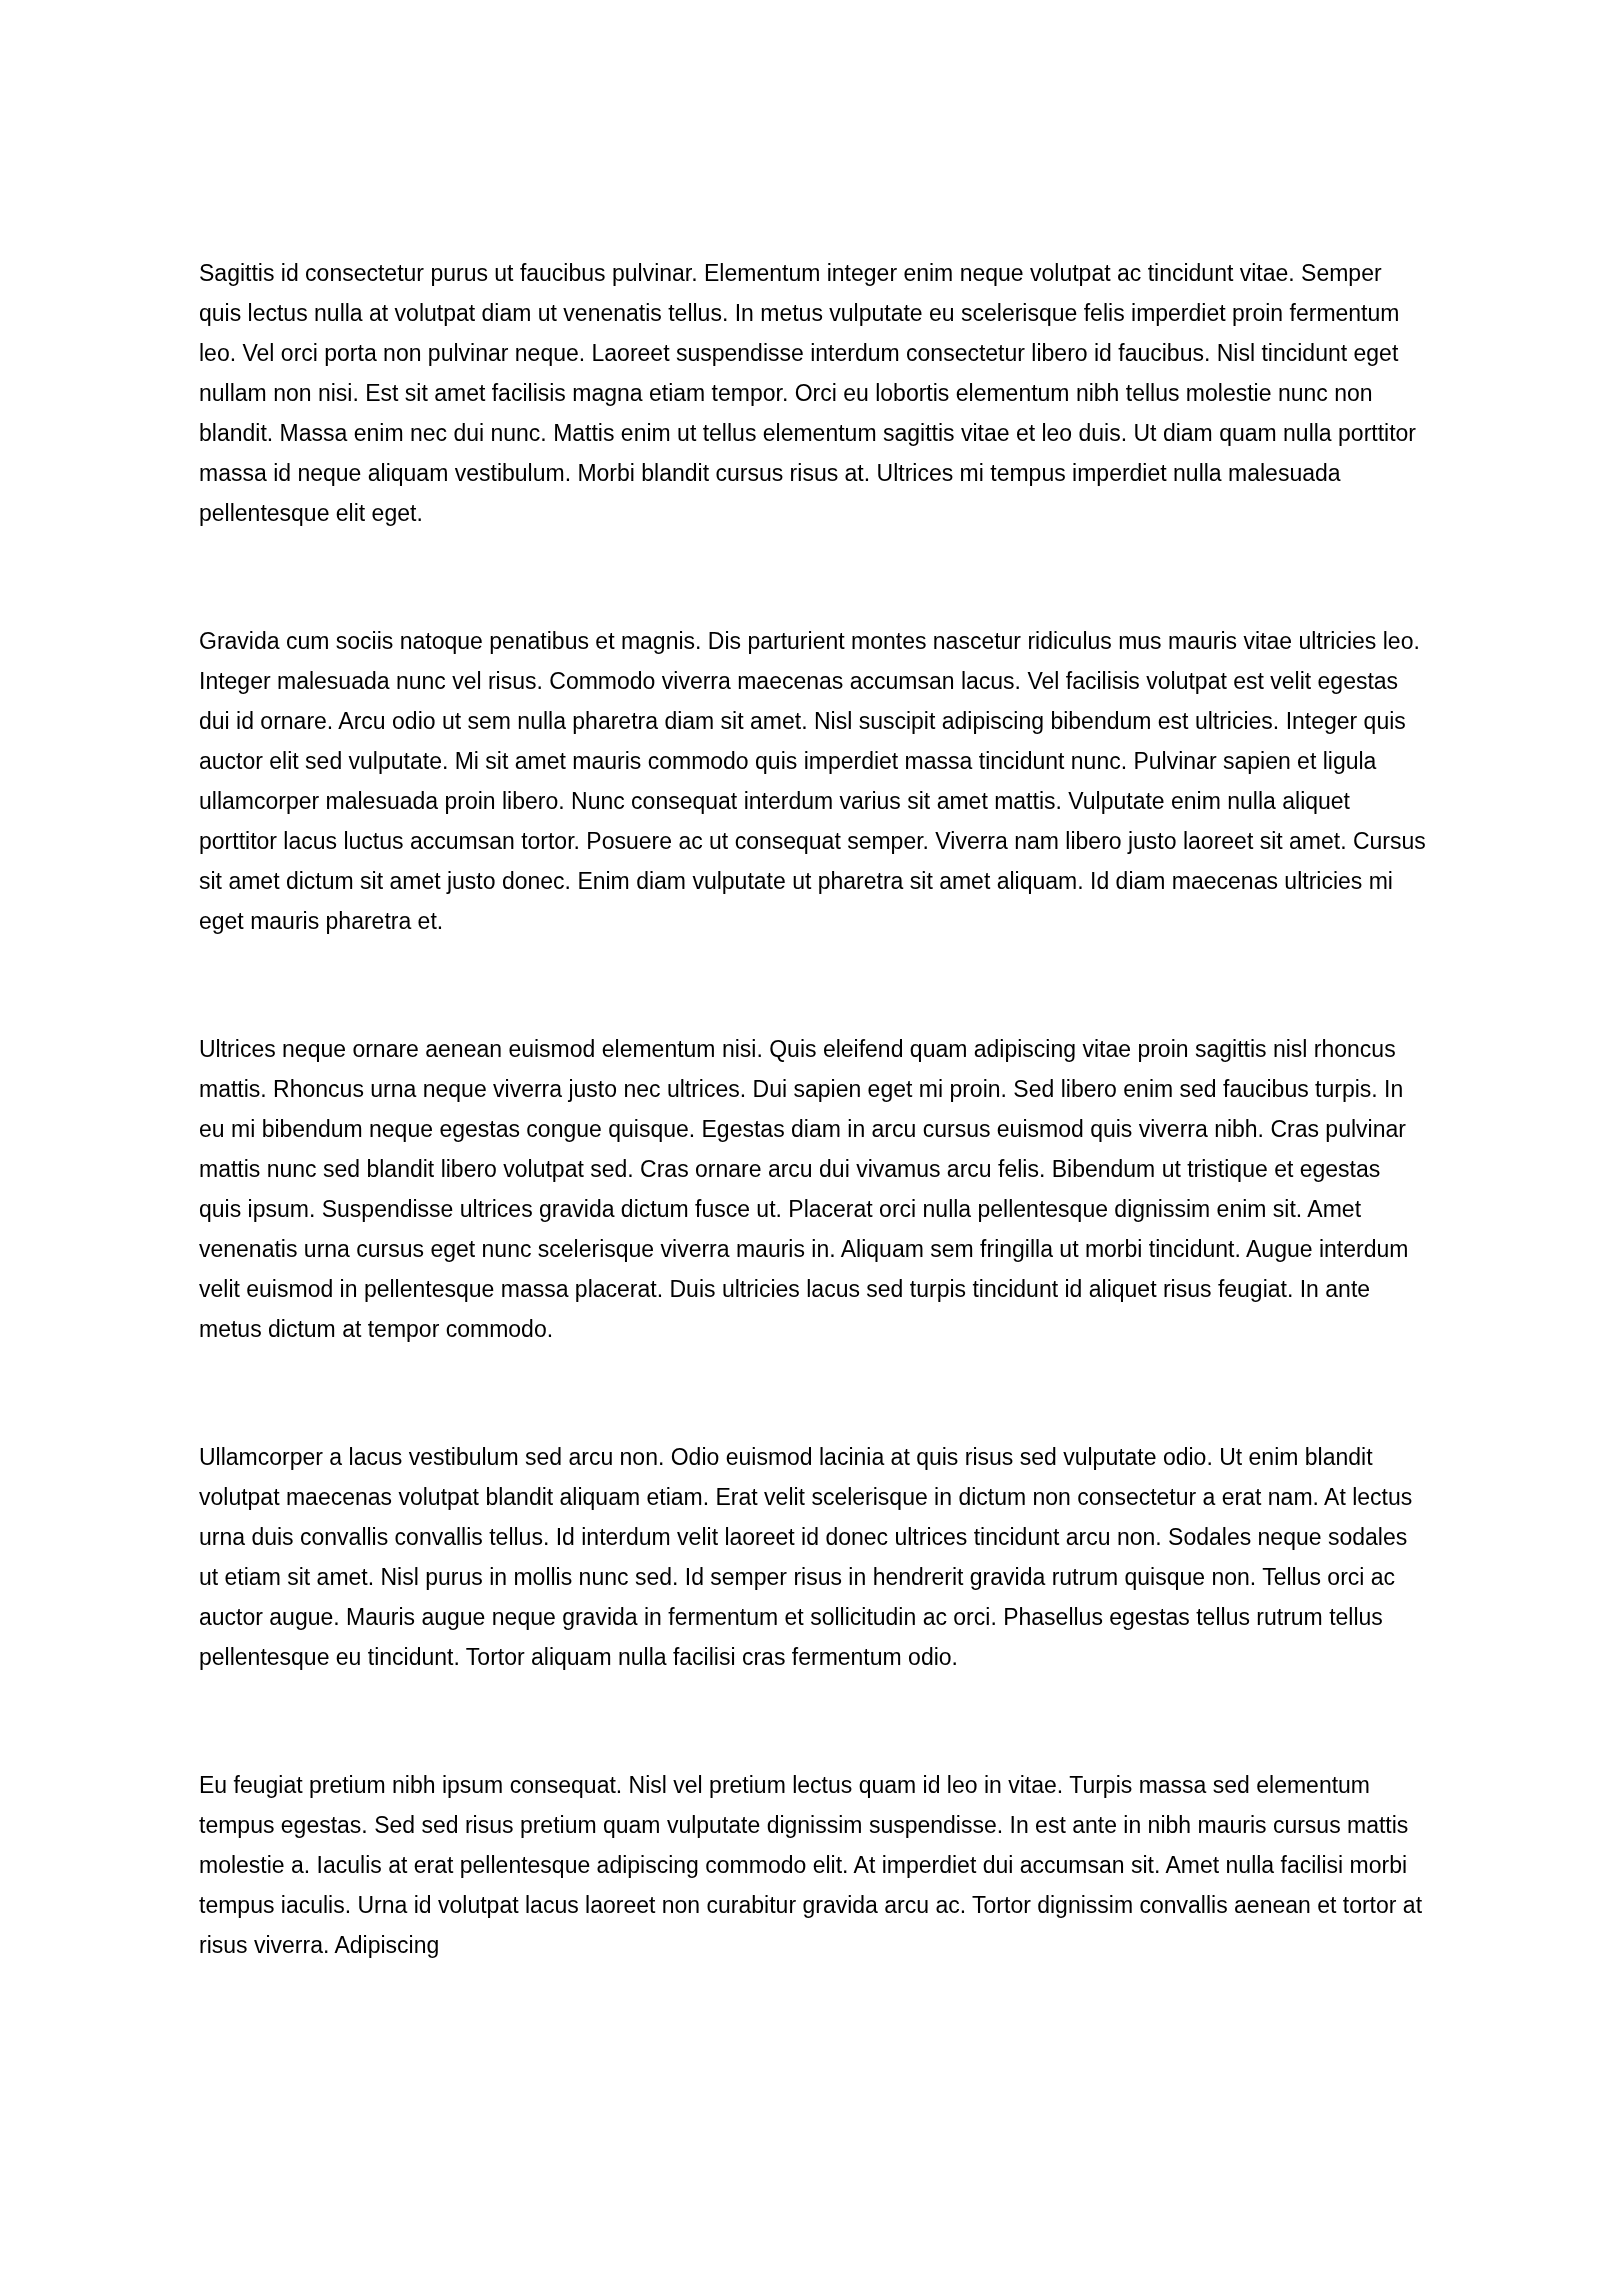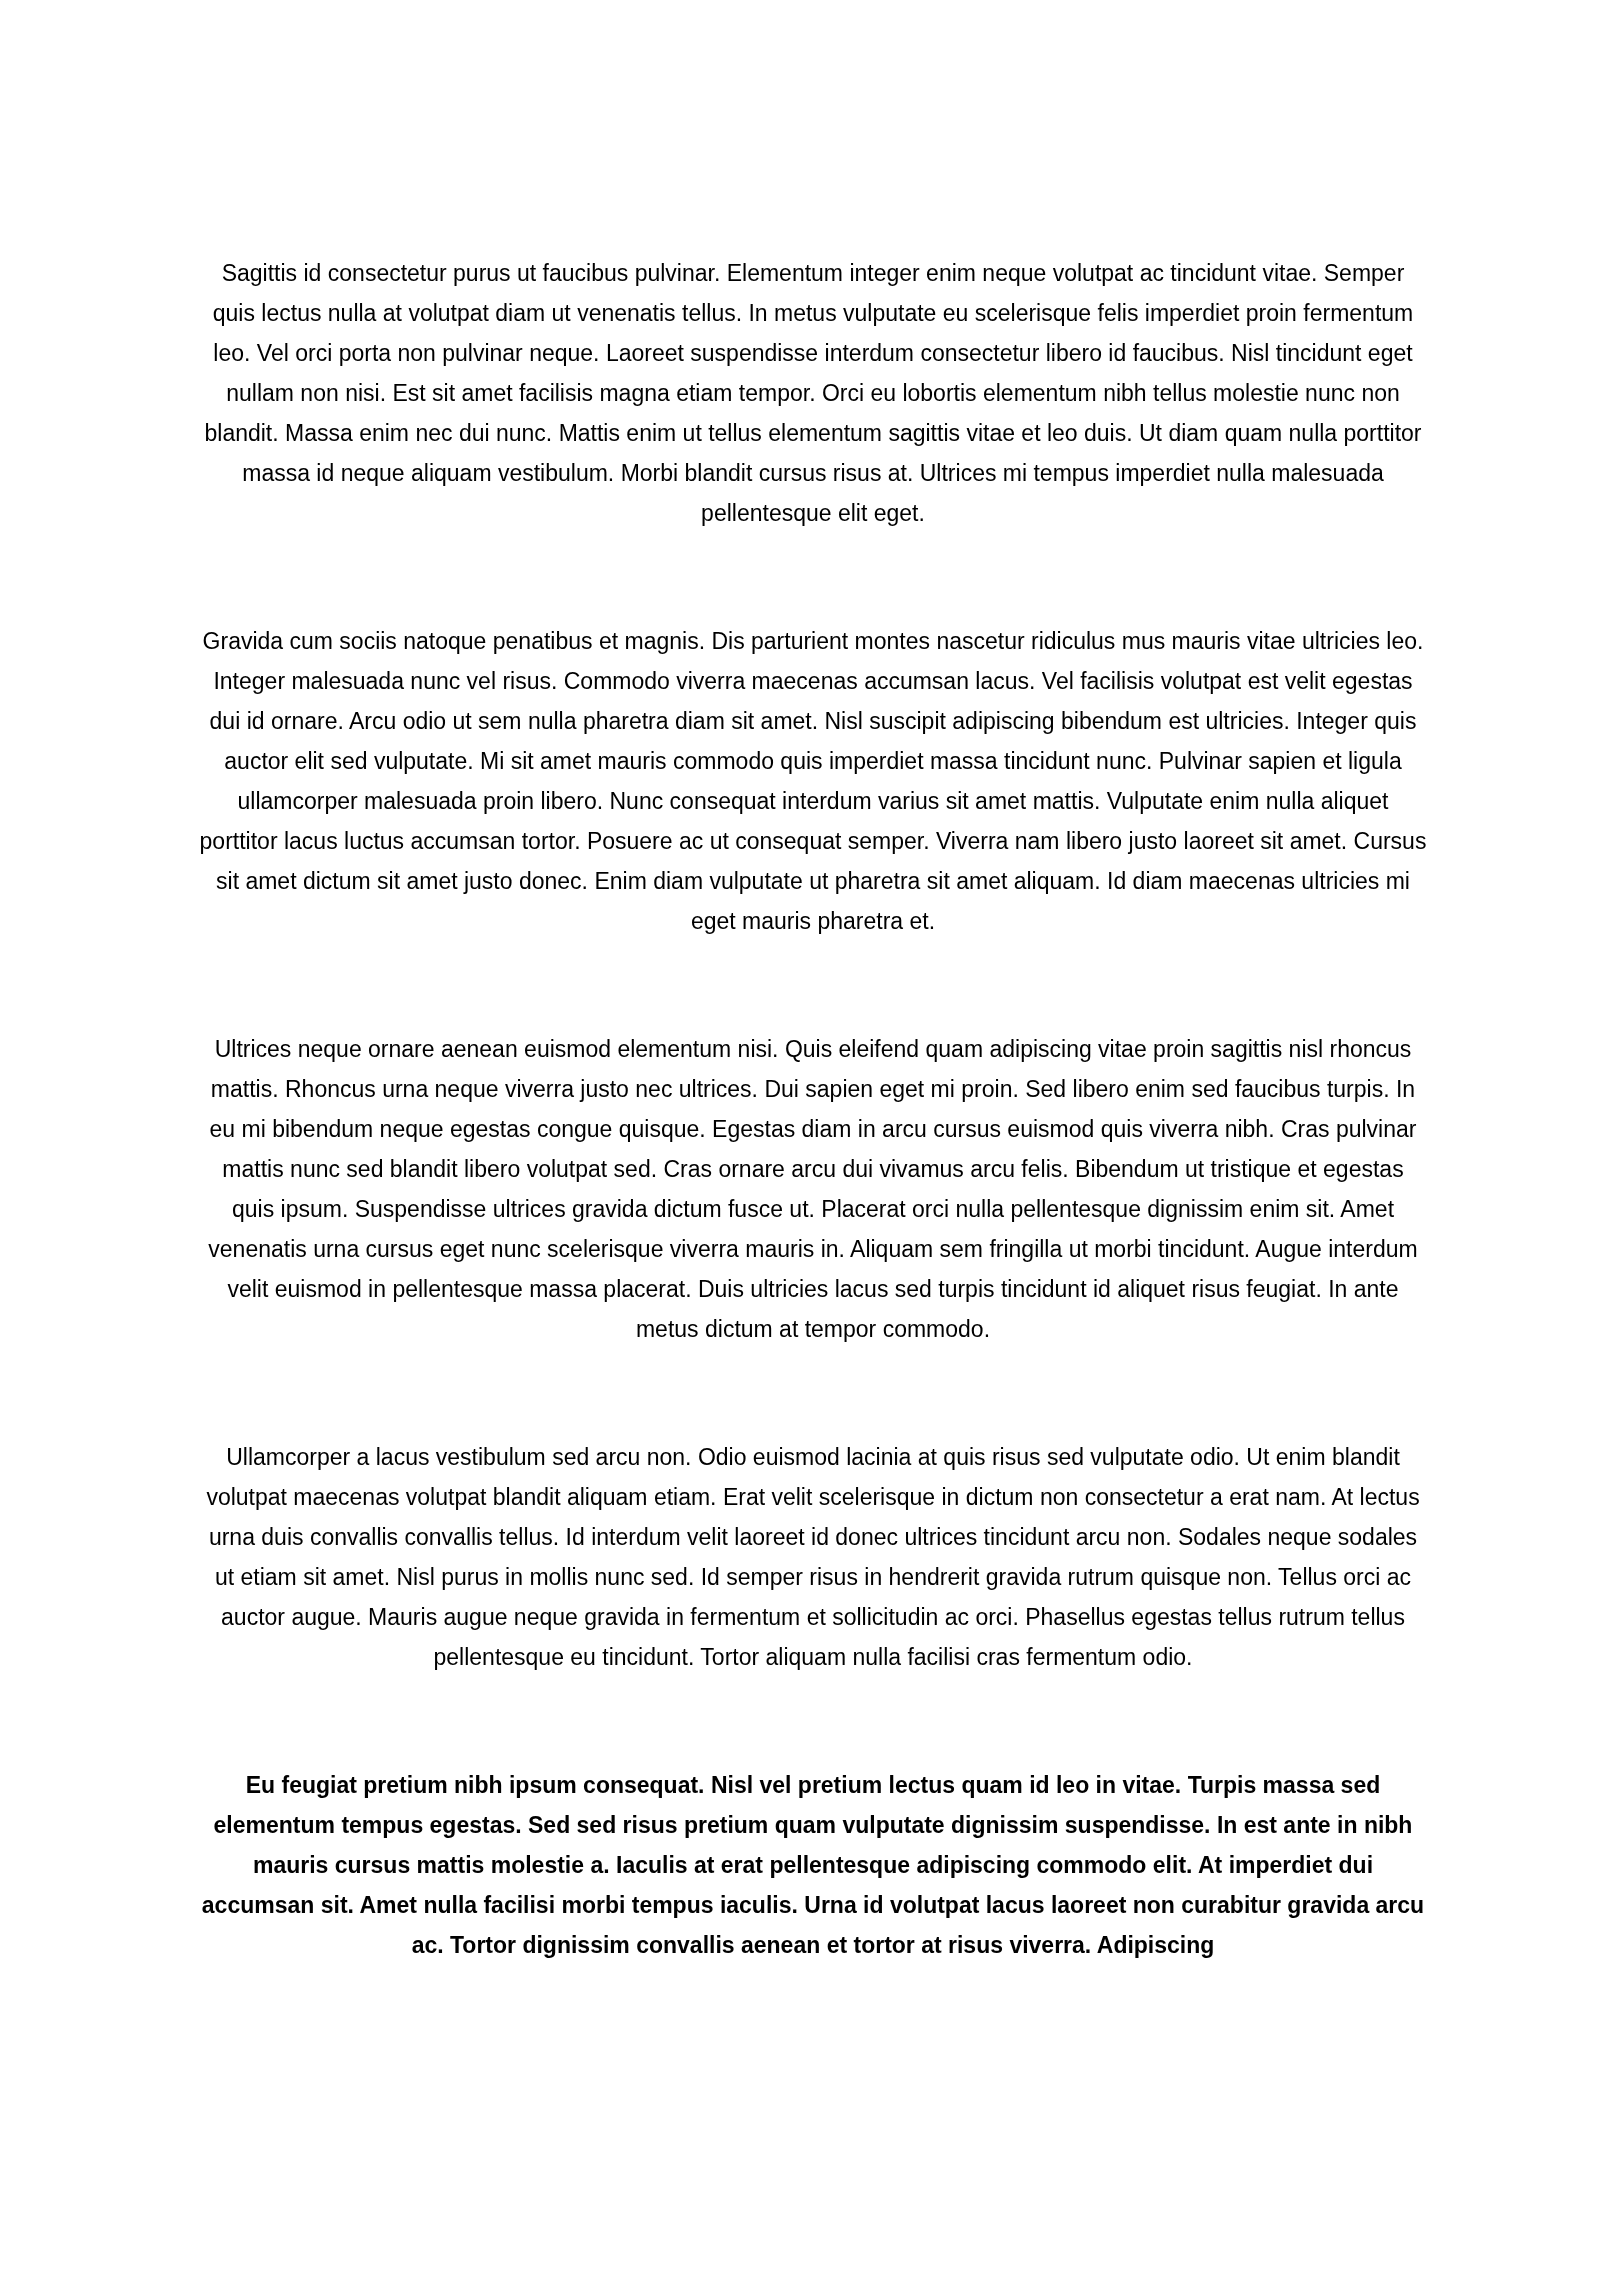--- a/index.html
+++ b/index.html
@@ -21,25 +21,23 @@
     top: 253px;
     width: 1228px;
     color: #000000;
     font-size: 23px;
     line-height: 40px;
     text-align: left;
   }
   .content p {
     margin: 0 0 88px 0;
     padding: 0;
-    text-align: center;
   }
   .content p:last-child {
     margin-bottom: 0;
-    font-weight: bold;
   }
 </style>
 </head>
 <body>
 
 <div class="page">
   <div class="content">
     <p>Sagittis id consectetur purus ut faucibus pulvinar. Elementum integer enim neque volutpat ac tincidunt vitae. Semper quis lectus nulla at volutpat diam ut venenatis tellus. In metus vulputate eu scelerisque felis imperdiet proin fermentum leo. Vel orci porta non pulvinar neque. Laoreet suspendisse interdum consectetur libero id faucibus. Nisl tincidunt eget nullam non nisi. Est sit amet facilisis magna etiam tempor. Orci eu lobortis elementum nibh tellus molestie nunc non blandit. Massa enim nec dui nunc. Mattis enim ut tellus elementum sagittis vitae et leo duis. Ut diam quam nulla porttitor massa id neque aliquam vestibulum. Morbi blandit cursus risus at. Ultrices mi tempus imperdiet nulla malesuada pellentesque elit eget.</p>
     <p>Gravida cum sociis natoque penatibus et magnis. Dis parturient montes nascetur ridiculus mus mauris vitae ultricies leo. Integer malesuada nunc vel risus. Commodo viverra maecenas accumsan lacus. Vel facilisis volutpat est velit egestas dui id ornare. Arcu odio ut sem nulla pharetra diam sit amet. Nisl suscipit adipiscing bibendum est ultricies. Integer quis auctor elit sed vulputate. Mi sit amet mauris commodo quis imperdiet massa tincidunt nunc. Pulvinar sapien et ligula ullamcorper malesuada proin libero. Nunc consequat interdum varius sit amet mattis. Vulputate enim nulla aliquet porttitor lacus luctus accumsan tortor. Posuere ac ut consequat semper. Viverra nam libero justo laoreet sit amet. Cursus sit amet dictum sit amet justo donec. Enim diam vulputate ut pharetra sit amet aliquam. Id diam maecenas ultricies mi eget mauris pharetra et.</p>
     <p>Ultrices neque ornare aenean euismod elementum nisi. Quis eleifend quam adipiscing vitae proin sagittis nisl rhoncus mattis. Rhoncus urna neque viverra justo nec ultrices. Dui sapien eget mi proin. Sed libero enim sed faucibus turpis. In eu mi bibendum neque egestas congue quisque. Egestas diam in arcu cursus euismod quis viverra nibh. Cras pulvinar mattis nunc sed blandit libero volutpat sed. Cras ornare arcu dui vivamus arcu felis. Bibendum ut tristique et egestas quis ipsum. Suspendisse ultrices gravida dictum fusce ut. Placerat orci nulla pellentesque dignissim enim sit. Amet venenatis urna cursus eget nunc scelerisque viverra mauris in. Aliquam sem fringilla ut morbi tincidunt. Augue interdum velit euismod in pellentesque massa placerat. Duis ultricies lacus sed turpis tincidunt id aliquet risus feugiat. In ante metus dictum at tempor commodo.</p>

